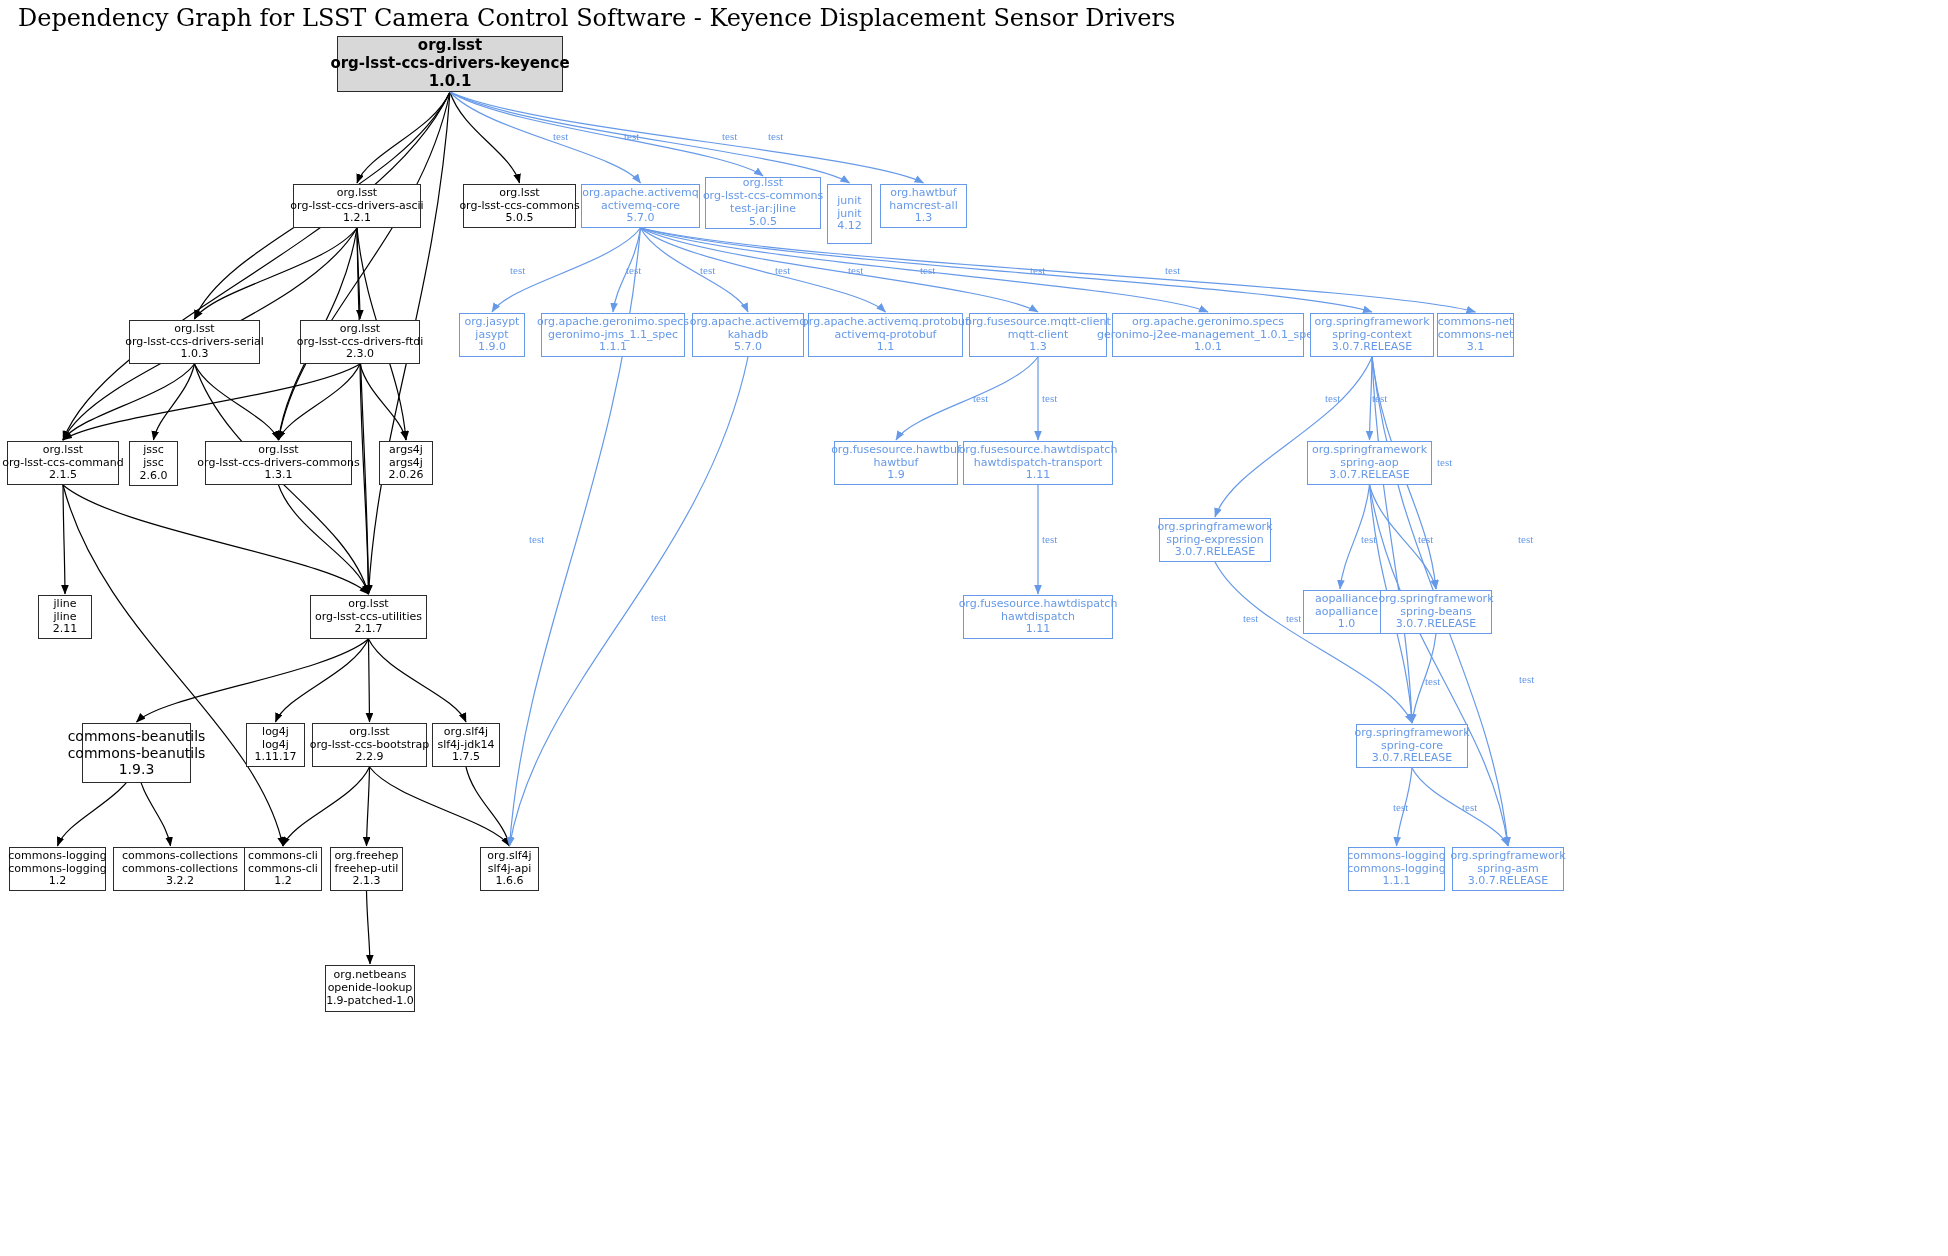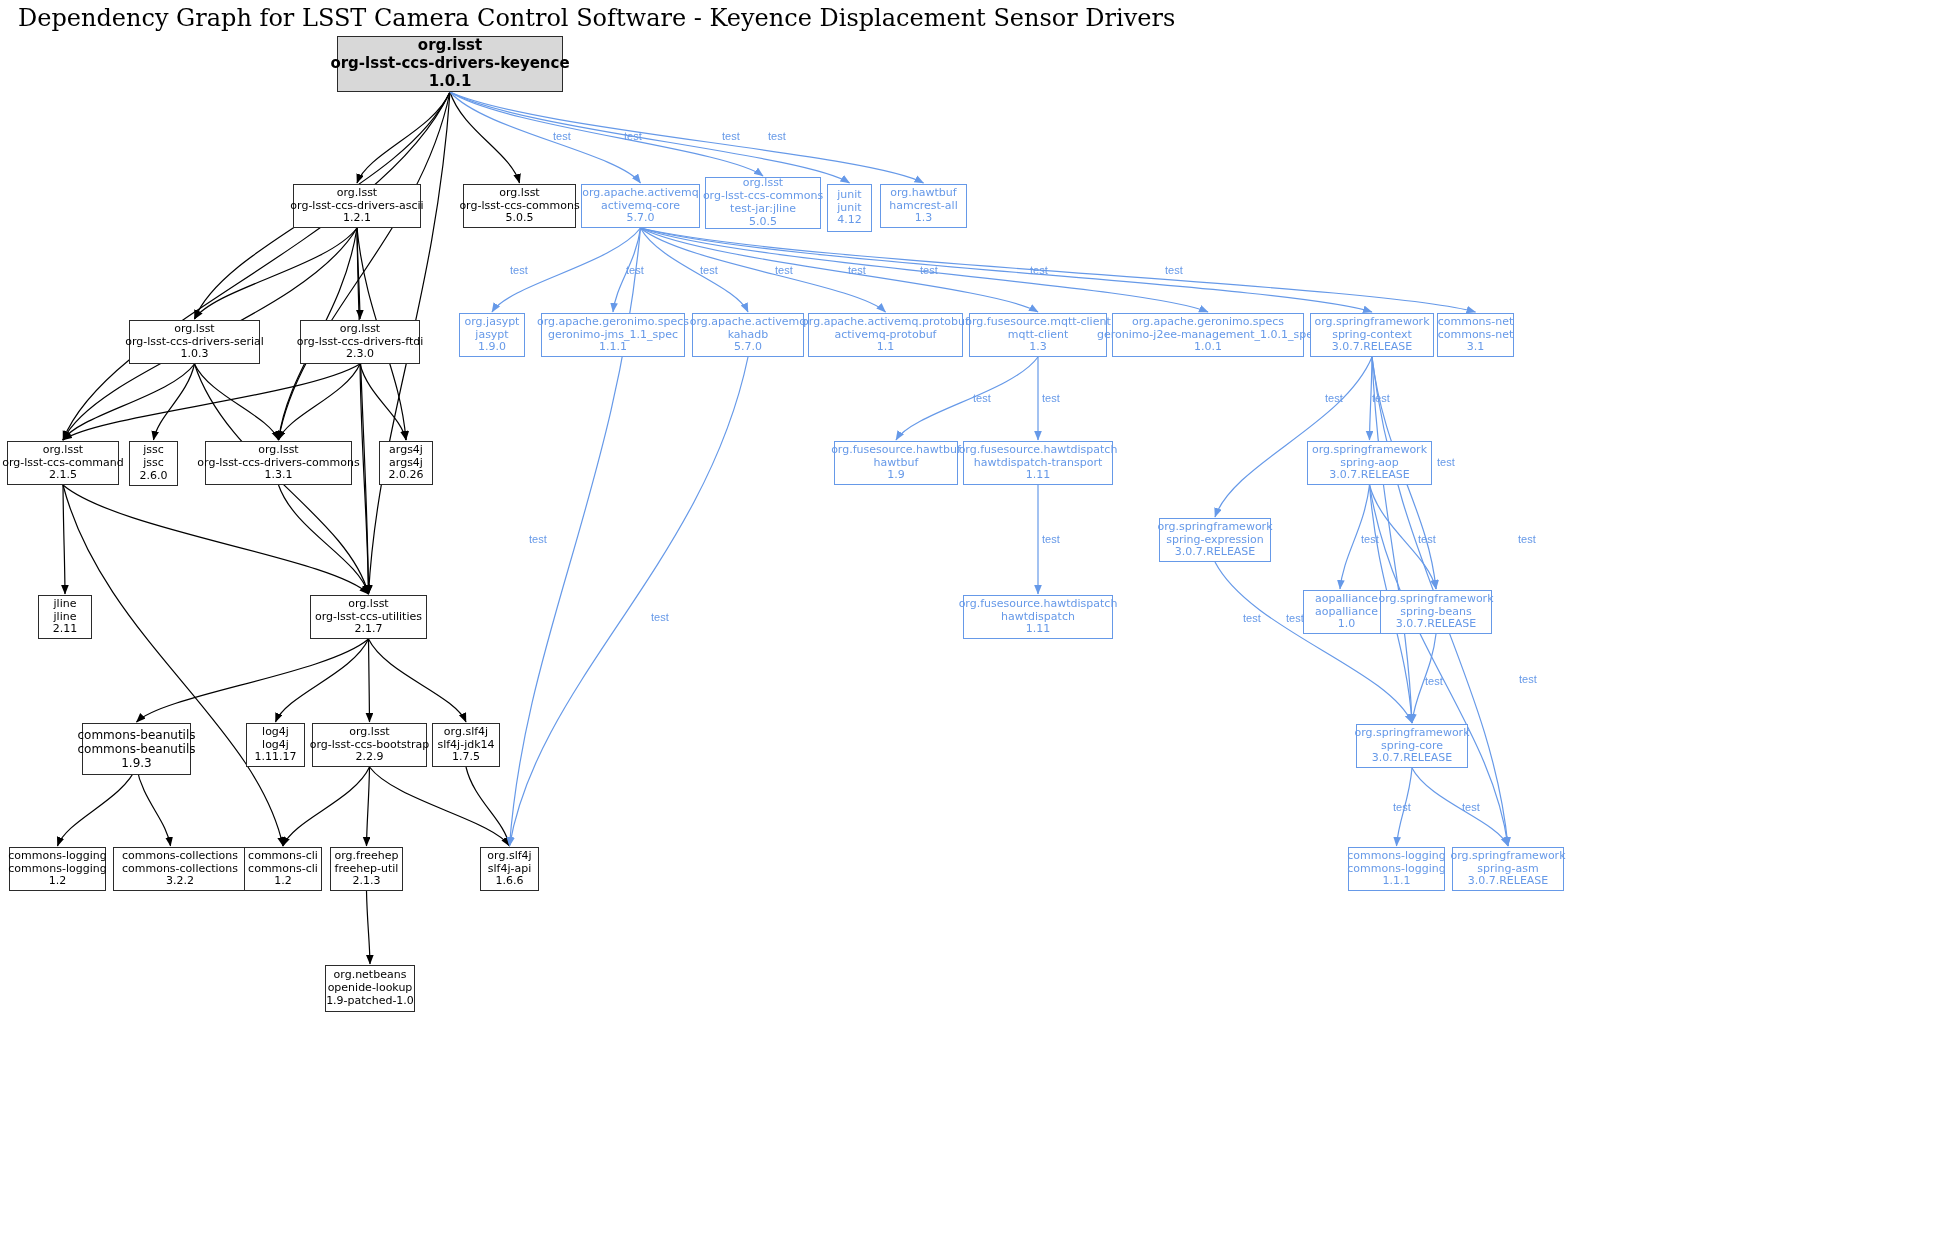--- a/index.html
+++ b/index.html
@@ -57,21 +57,21 @@
     border: 1.8px solid #2b2b2b;
     background: #d8d8d8;
     color: #000000;
     font-weight: bold;
   }
   .node .ln {
     display: block;
   }
   .edge-label {
     position: absolute;
-    font-family: Liberation Sans, sans-serif;
+    font-family: Liberation Serif, serif;
     font-size: 11px;
     color: #6699e8;
     white-space: nowrap;
   }
 </style>
 </head>
 <body>
 
 <div id="canvas">
 
@@ -175,21 +175,21 @@
         <span class="ln">org.apache.activemq</span>
         <span class="ln">activemq-core</span>
         <span class="ln">5.7.0</span>
       </div>
       <div class="node test" style="left: 705px; top: 177px; width: 116px; height: 52px; font-size: 11px;">
         <span class="ln">org.lsst</span>
         <span class="ln">org-lsst-ccs-commons</span>
         <span class="ln">test-jar:jline</span>
         <span class="ln">5.0.5</span>
       </div>
-      <div class="node test" style="left: 827px; top: 184px; width: 45px; height: 48px; font-size: 11px;">
+      <div class="node test" style="left: 827px; top: 184px; width: 45px; height: 60px; font-size: 11px;">
         <span class="ln">junit</span>
         <span class="ln">junit</span>
         <span class="ln">4.12</span>
       </div>
       <div class="node test" style="left: 880px; top: 184px; width: 87px; height: 44px; font-size: 11px;">
         <span class="ln">org.hawtbuf</span>
         <span class="ln">hamcrest-all</span>
         <span class="ln">1.3</span>
       </div>
       <div class="node compile" style="left: 129px; top: 320px; width: 131px; height: 44px; font-size: 11px;">
@@ -305,21 +305,21 @@
       <div class="node test" style="left: 1380px; top: 590px; width: 112px; height: 44px; font-size: 11px;">
         <span class="ln">org.springframework</span>
         <span class="ln">spring-beans</span>
         <span class="ln">3.0.7.RELEASE</span>
       </div>
       <div class="node test" style="left: 1356px; top: 724px; width: 112px; height: 44px; font-size: 11px;">
         <span class="ln">org.springframework</span>
         <span class="ln">spring-core</span>
         <span class="ln">3.0.7.RELEASE</span>
       </div>
-      <div class="node compile" style="left: 82px; top: 723px; width: 109px; height: 52px; font-size: 12px;">
+      <div class="node compile" style="left: 82px; top: 723px; width: 109px; height: 60px; font-size: 14px;">
         <span class="ln">commons-beanutils</span>
         <span class="ln">commons-beanutils</span>
         <span class="ln">1.9.3</span>
       </div>
       <div class="node compile" style="left: 246px; top: 723px; width: 59px; height: 44px; font-size: 11px;">
         <span class="ln">log4j</span>
         <span class="ln">log4j</span>
         <span class="ln">1.11.17</span>
       </div>
       <div class="node compile" style="left: 312px; top: 723px; width: 115px; height: 44px; font-size: 11px;">

